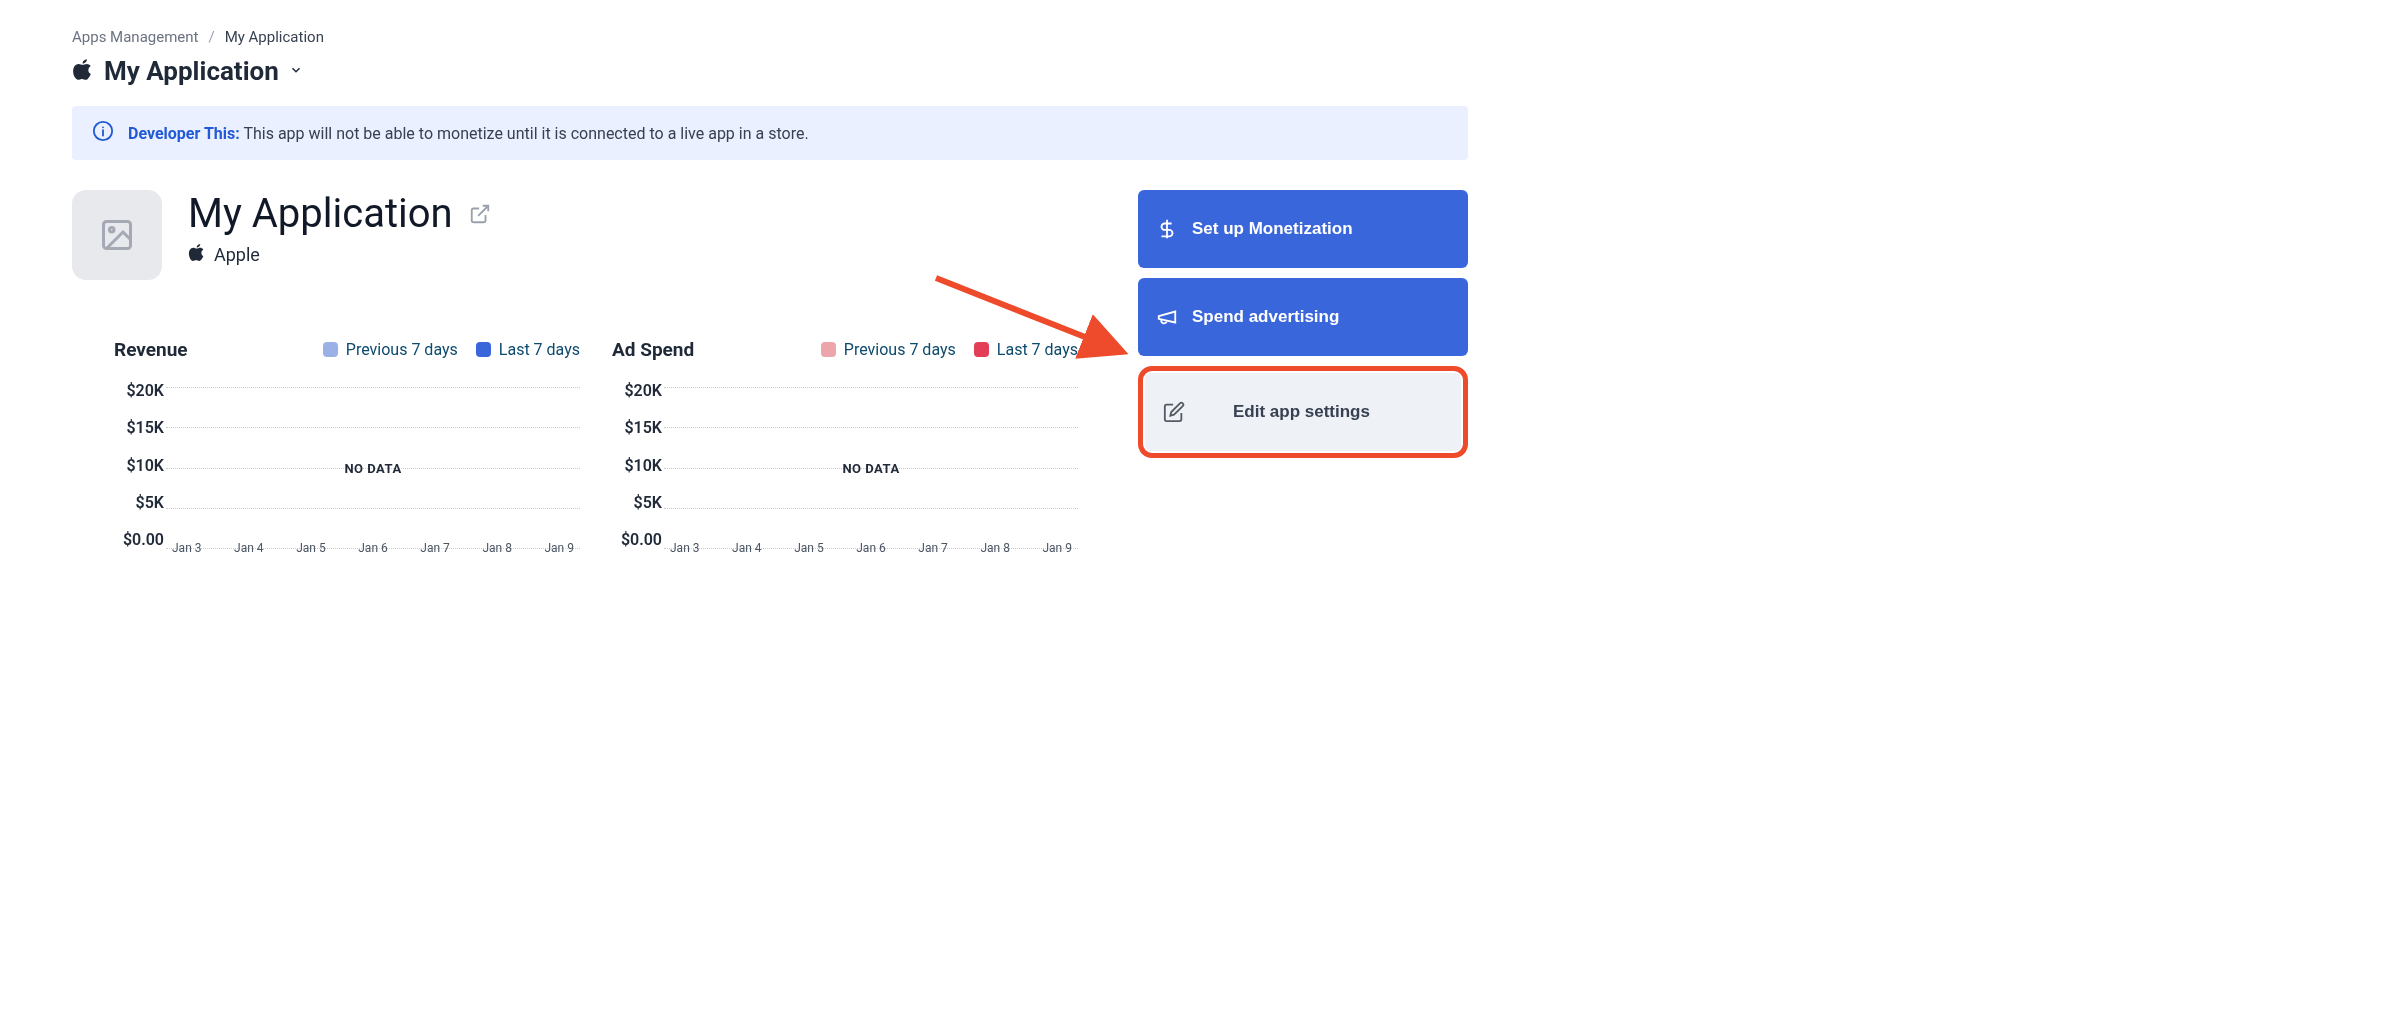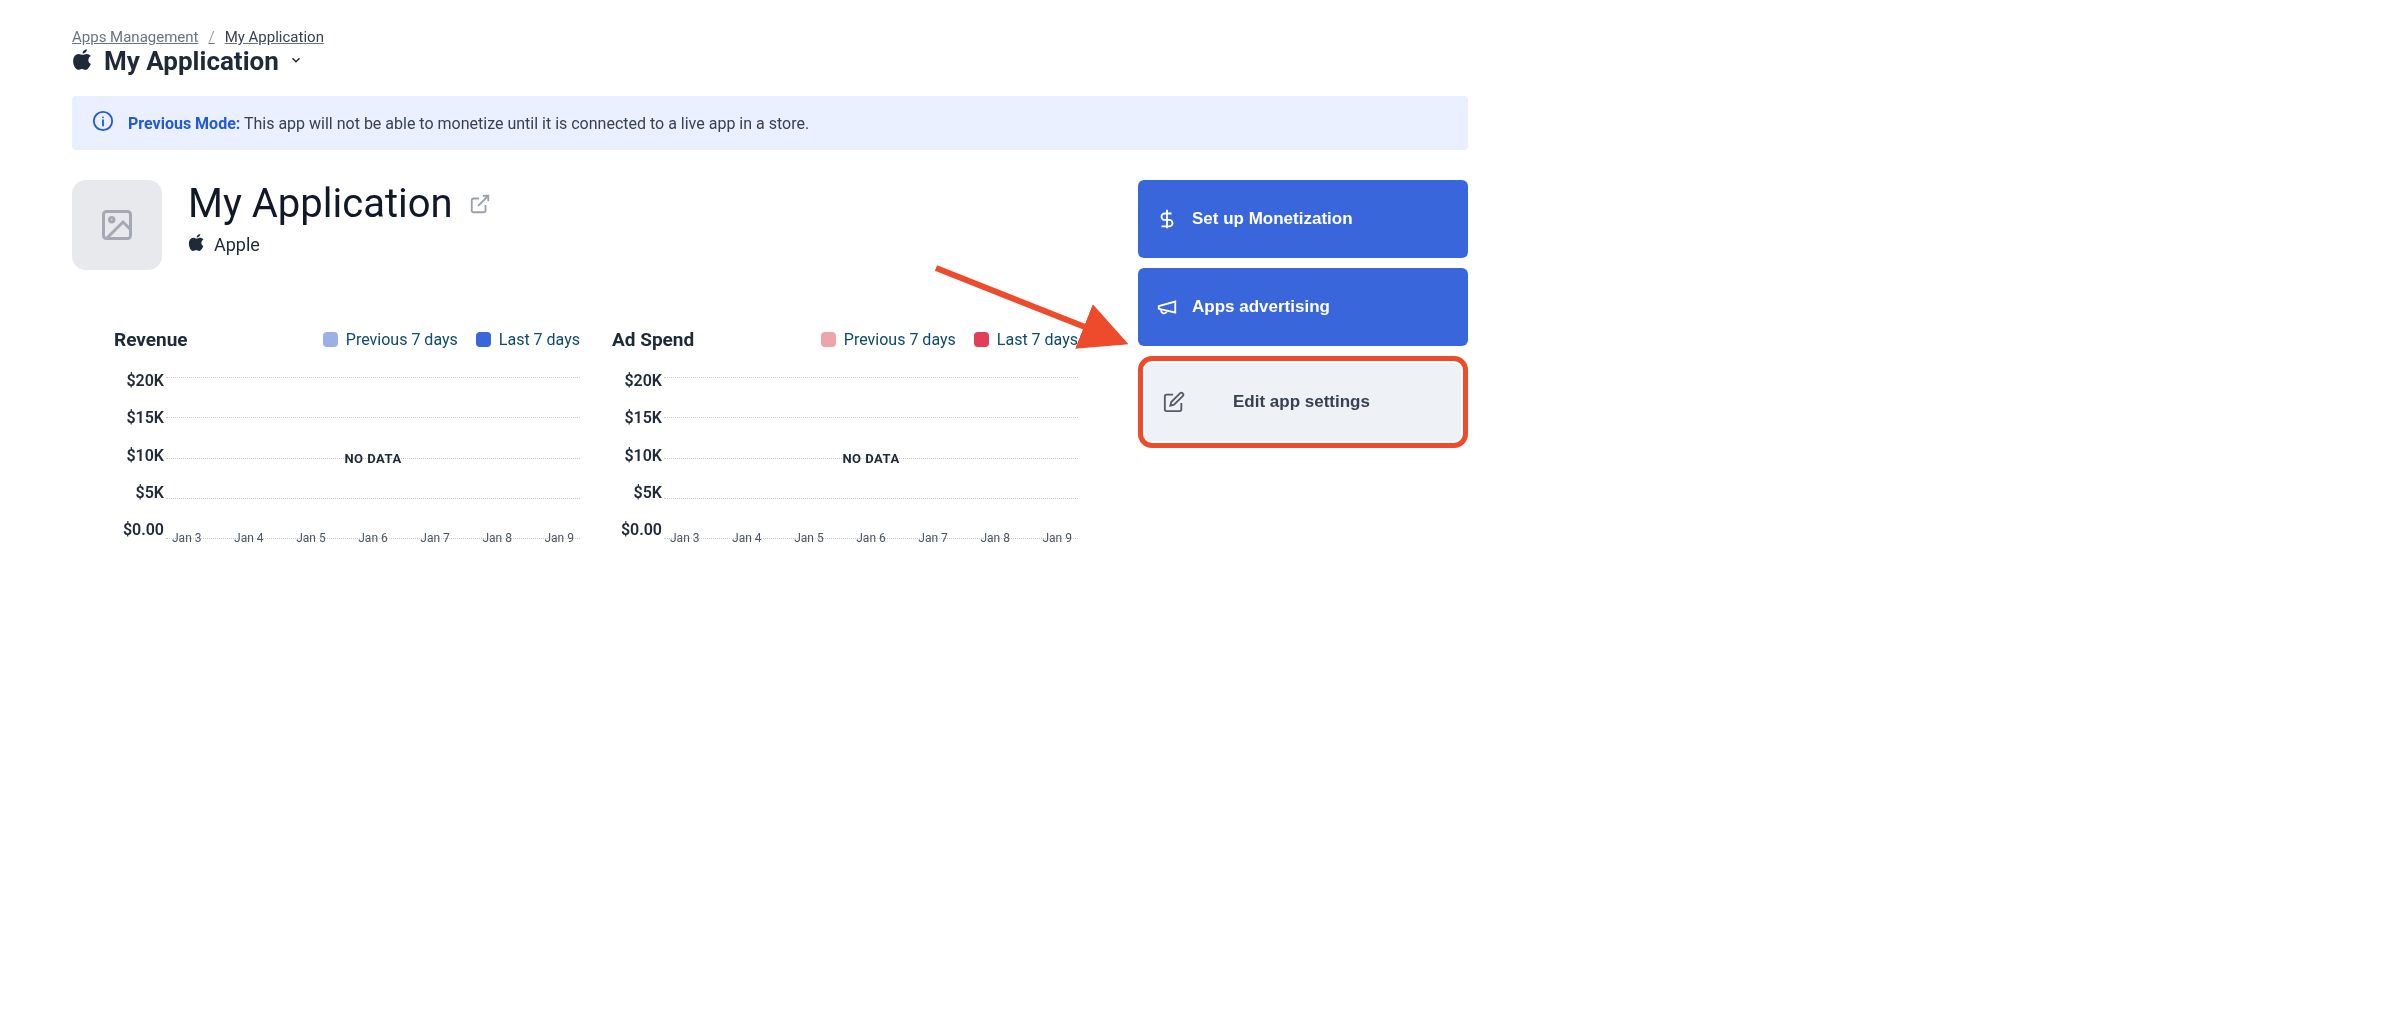--- a/index.html
+++ b/index.html
@@ -14,21 +14,21 @@
     padding: 28px 72px 40px 72px;
     width: 1540px;
   }
   
   .breadcrumb {
     display: flex;
     align-items: center;
     gap: 10px;
     font-size: 15px;
     color: #6b7280;
-    text-decoration: underline;
+    margin-bottom: 10px;
   }
   .breadcrumb a { color: #6b7280; text-decoration: none; }
   .breadcrumb .sep { color: #9ca3af; }
   .breadcrumb .current { color: #374151; }
 
   
   .title-row {
     display: flex;
     align-items: center;
     gap: 10px;
@@ -154,21 +154,21 @@
 
   <div class="banner">
     <span>
       <svg class="info-ico" viewBox="0 0 24 24" fill="none" stroke="#2259d6" stroke-width="2">
           <circle cx="12" cy="12" r="10"></circle>
           <line x1="12" y1="8" x2="12" y2="8" stroke-linecap="round"></line>
           <line x1="12" y1="11" x2="12" y2="17" stroke-linecap="round"></line>
         </svg>
     </span>
     <div class="text">
-      <span class="prefix">Previous Mode:</span>
+      <span class="prefix">Developer This:</span>
       <span>This app will not be able to monetize until it is connected to a live app in a store.</span>
     </div>
   </div>
 
   <div class="main-row">
 
     <div class="main-left">
 
       <div class="app-header">
         <div class="app-icon-ph">
@@ -312,21 +312,21 @@
         </button>
 
 
         <button class="act-btn">
           <span class="ico">
             <svg viewBox="0 0 24 24" fill="none" stroke="currentColor" stroke-width="2">
                 <path d="M3 11l18-5v12L3 14v-3z"></path>
                 <path d="M11.6 16.8a3 3 0 1 1-5.8-1.6"></path>
               </svg>
           </span>
-          <span>Apps advertising</span>
+          <span>Spend advertising</span>
         </button>
 
         <div class="annot-ring">
           <button class="act-btn secondary" style="width:100%;">
             <span class="ico">
               <svg viewBox="0 0 24 24" fill="none" stroke="#555b66" stroke-width="2">
                   <path d="M11 4H4a2 2 0 0 0-2 2v14a2 2 0 0 0 2 2h14a2 2 0 0 0 2-2v-7"></path>
                   <path d="M18.5 2.5a2.121 2.121 0 0 1 3 3L12 15l-4 1 1-4 9.5-9.5z"></path>
                 </svg>
             </span>

